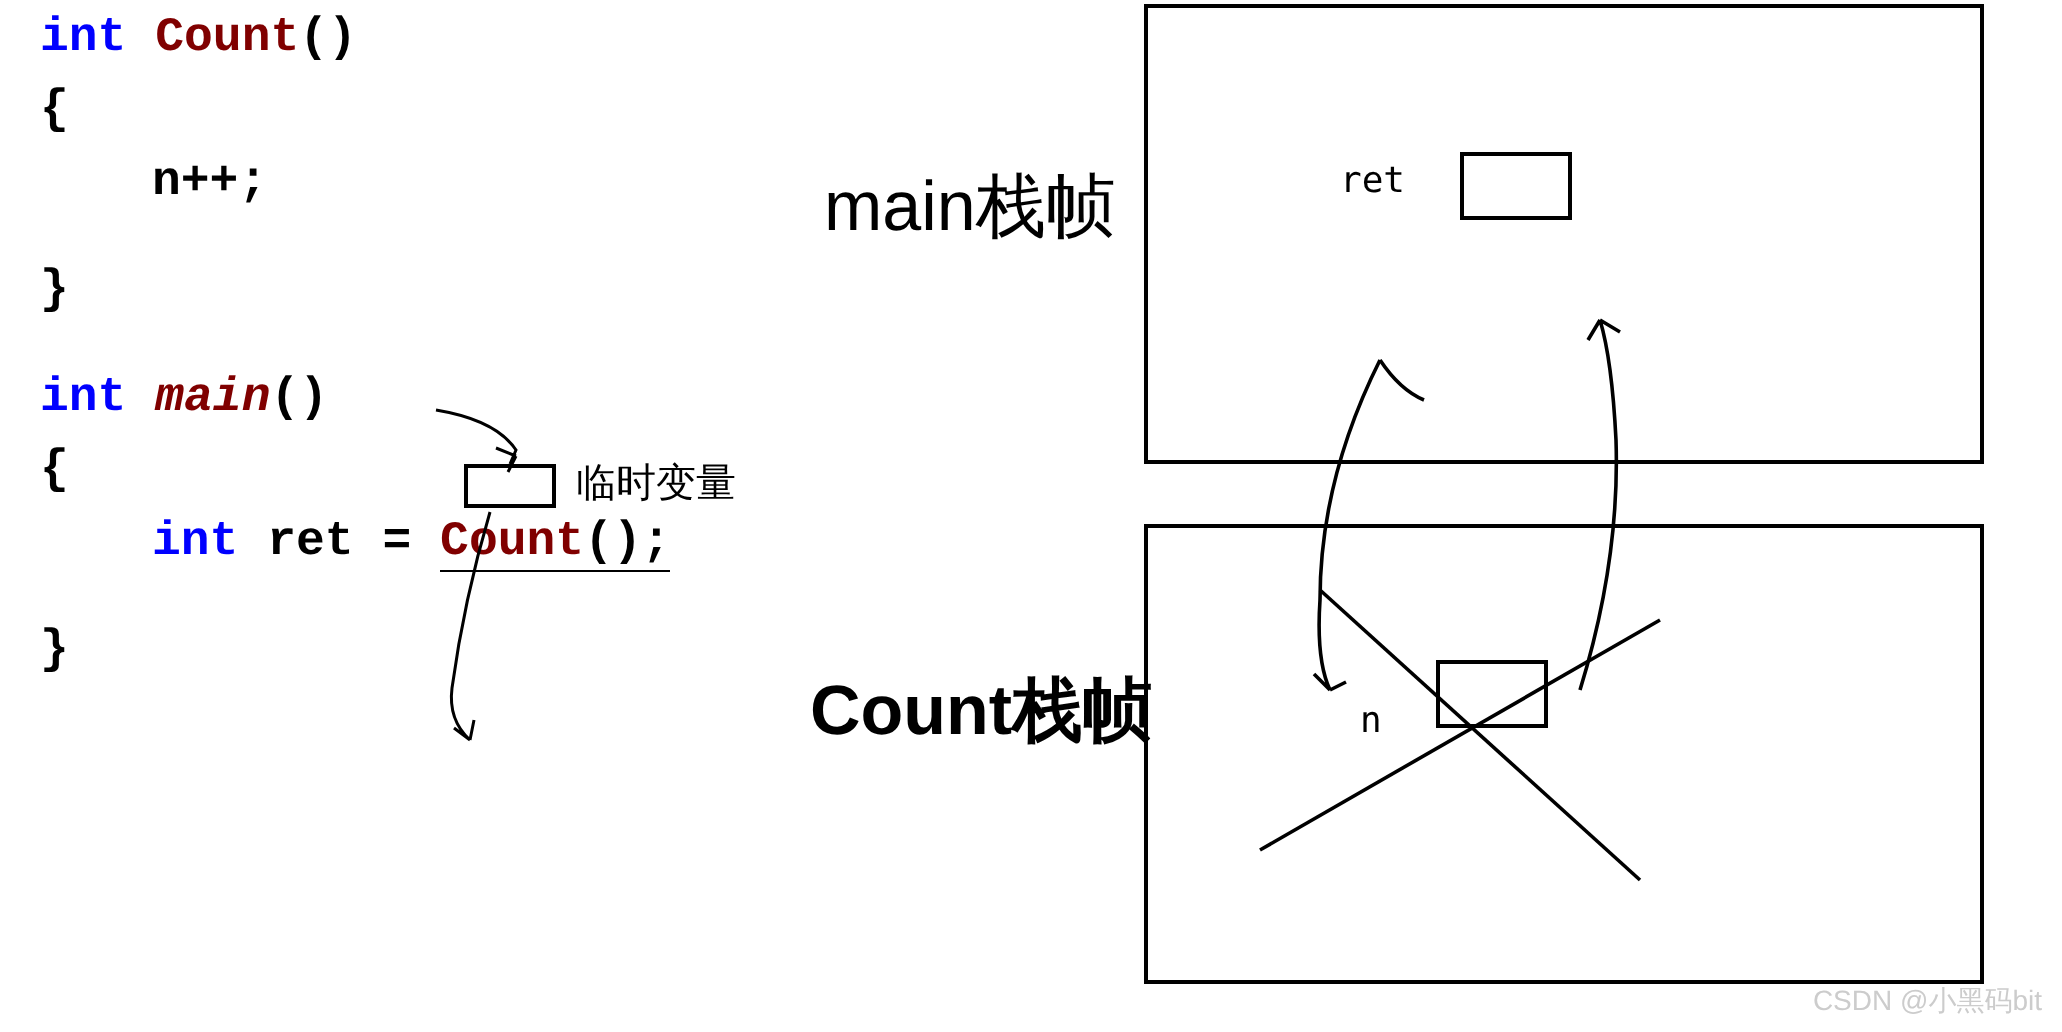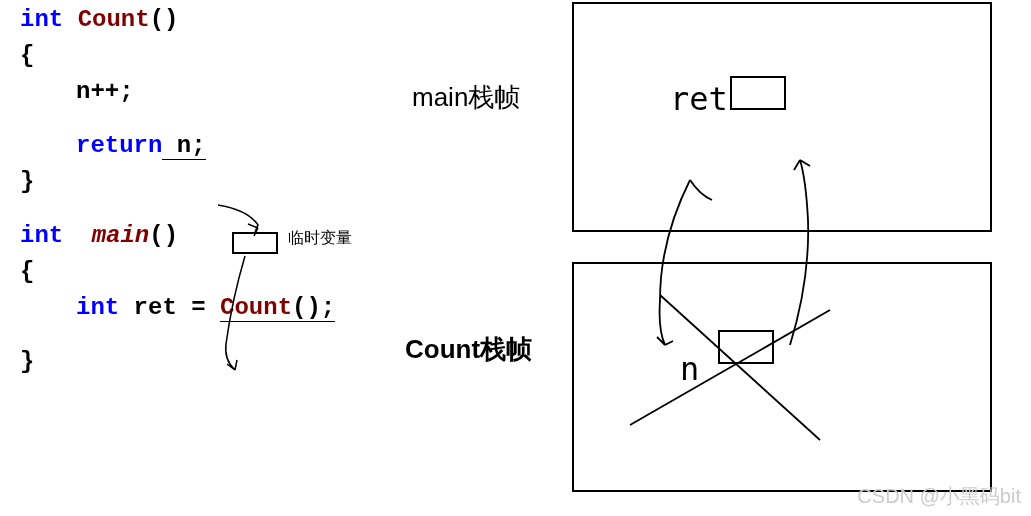--- a/index.html
+++ b/index.html
@@ -13,95 +13,94 @@
     .code-area {
       position: absolute;
       left: 20px;
       top: 2px;
       font-size: 24px;
       line-height: 1.5;
       font-weight: bold;
     }
     .kw { color: #0000ff; }
     .fn { color: #800000; }
-    .fn-italic { color: #800000; font-style: italic; margin-left: 14px; }
+    .fn-italic { color: #800000; font-style: italic; }
     .plain { color: #000000; }
     .code-line { white-space: pre; }
     .indent { margin-left: 56px; }
     .underline { border-bottom: 1.5px solid #000; }
     .temp-box {
       position: absolute;
       left: 232px;
       top: 232px;
       width: 46px;
       height: 22px;
       border: 2px solid #000;
       background: #fff;
     }
     .temp-label {
       position: absolute;
       left: 288px;
       top: 228px;
-      font-size: 16px;
+      font-size: 20px;
       color: #000;
       font-family: "Microsoft YaHei", sans-serif;
     }
     .frame-label {
       position: absolute;
-      font-size: 26px;
+      font-size: 35px;
       color: #000;
       font-family: "Microsoft YaHei", sans-serif;
     }
     .main-label { left: 412px; top: 80px; }
     .count-label { left: 405px; top: 332px; font-weight: bold; }
     .stack-box {
       position: absolute;
       border: 2px solid #000;
     }
     .main-frame { left: 572px; top: 2px; width: 420px; height: 230px; }
     .count-frame { left: 572px; top: 262px; width: 420px; height: 230px; }
     .var-label {
       position: absolute;
-      font-size: 32px;
+      font-size: 18px;
       color: #000;
       font-family: Consolas, monospace;
     }
     .ret-label { left: 670px; top: 80px; }
     .n-label { left: 680px; top: 350px; }
     .var-box {
       position: absolute;
       border: 2px solid #000;
     }
     .ret-box { left: 730px; top: 76px; width: 56px; height: 34px; }
     .n-box { left: 718px; top: 330px; width: 56px; height: 34px; }
     .watermark {
       position: absolute;
       right: 10px;
       bottom: 6px;
       color: #ccc;
-      font-size: 20px;
+      font-size: 14px;
       font-family: "Microsoft YaHei", sans-serif;
     }
     .line-break { height: 18px; }
     .svg-overlay {
       position: absolute;
       left: 0; top: 0;
       width: 1031px; height: 516px;
       pointer-events: none;
     }
   </style>
 </head>
 <body>
 
 <div class="code-area">
   <div class="code-line"><span class="kw">int</span> <span class="fn">Count</span><span class="plain">()</span></div>
   <div class="code-line plain">{</div>
   <div class="code-line indent plain">n++;</div>
   <div class="line-break"></div>
-  <div class="code-line indent"><span class="kw">return</span><span class="plain underline"> n;</span></div>
   <div class="code-line plain">}</div>
   <div class="line-break"></div>
   <div class="code-line"><span class="kw">int</span> <span class="fn-italic">main</span><span class="plain">()</span></div>
   <div class="code-line plain">{</div>
   <div class="code-line indent"><span class="kw">int</span><span class="plain"> ret = </span><span class="fn underline">Count</span><span class="plain underline">();</span></div>
   <div class="line-break"></div>
   <div class="code-line plain">}</div>
 </div>
 
 <div class="temp-box"></div>

